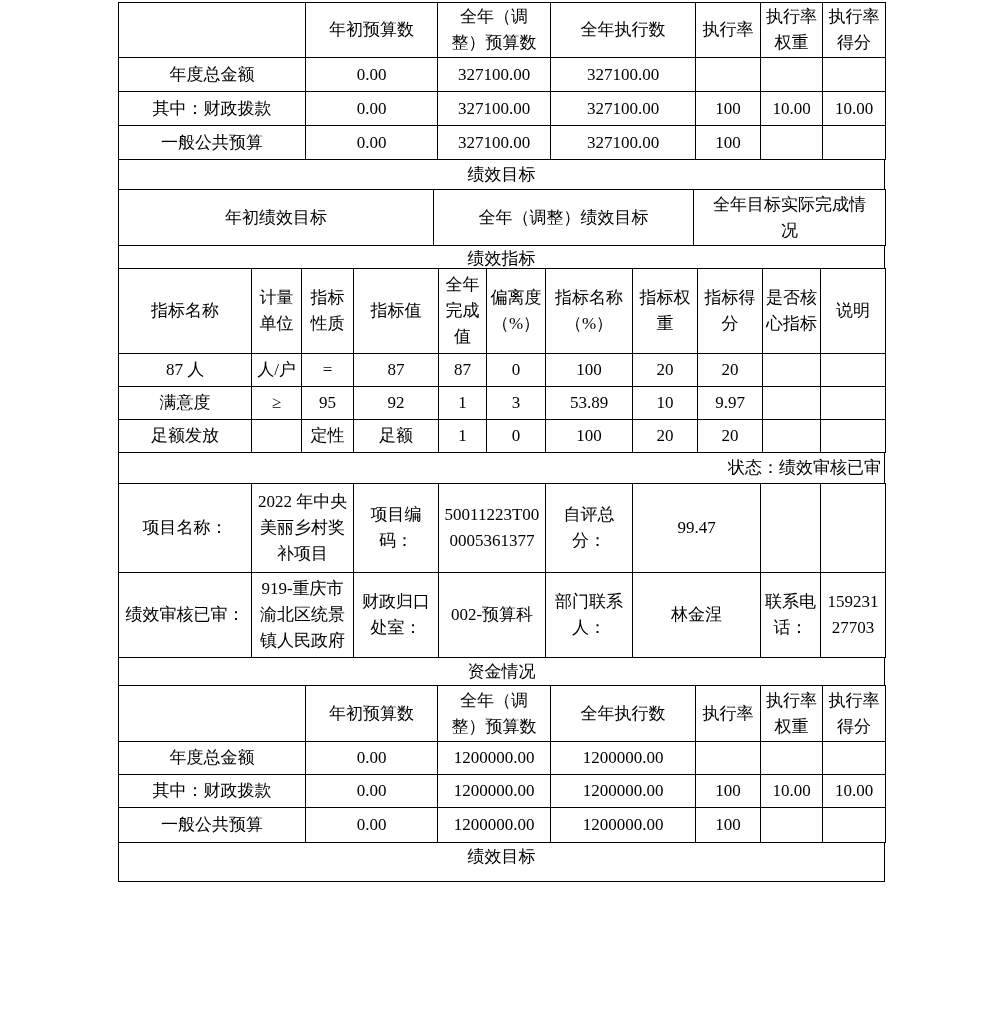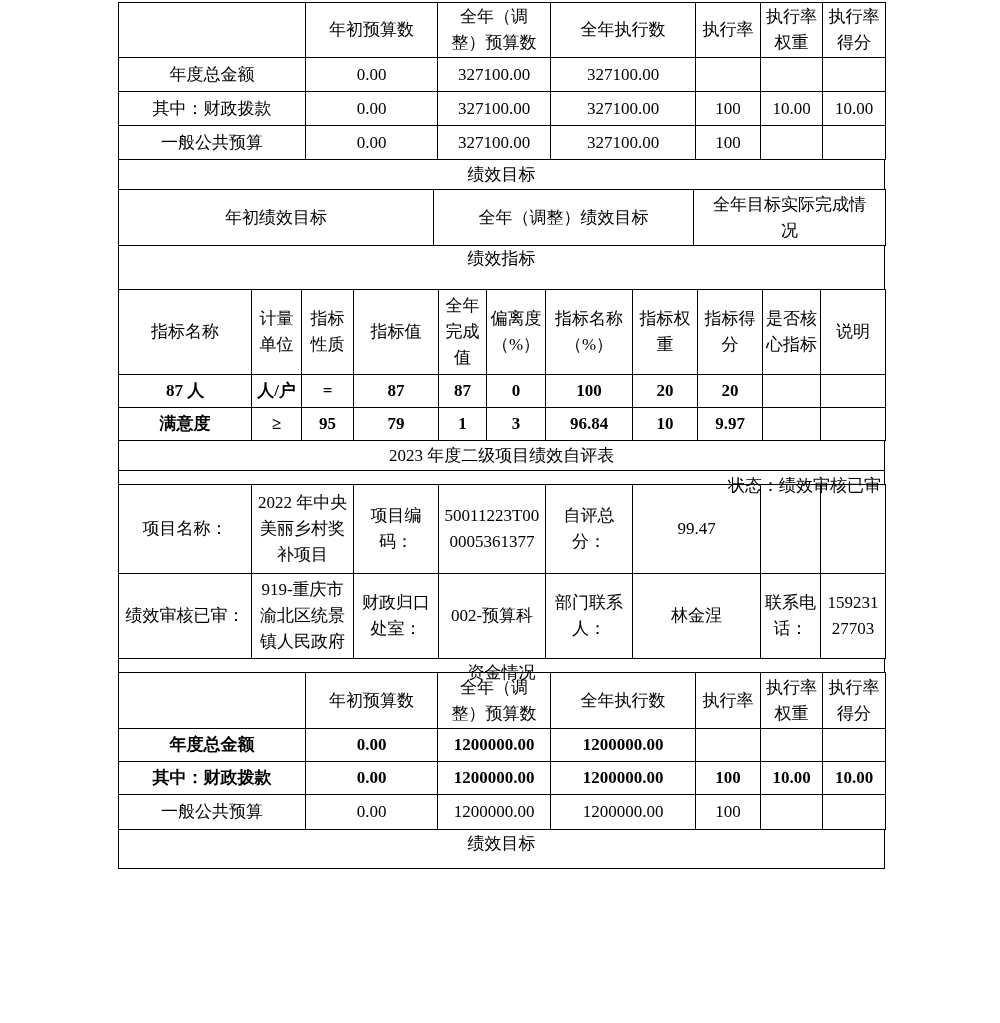--- a/index.html
+++ b/index.html
@@ -14,31 +14,31 @@
 
   table { border-collapse:collapse; table-layout:fixed; width:767px; }
   td {
     border:1px solid #000; text-align:center; vertical-align:middle;
     white-space:pre-line; word-break:break-all;
     line-height:26px; padding:0 2px; overflow:hidden;
   }
   td.left { text-align:left; }
 
   tr.h55 { height:55px; } tr.h56 { height:56px; } tr.h34 { height:34px; }
-  tr.h33 { height:33px;font-weight:bold; } tr.h35 { height:35px; } tr.h48 { height:48px; }
+  tr.h33 { height:33px; } tr.h35 { height:35px; } tr.h48 { height:48px; }
   tr.h85 { height:85px; } tr.h89 { height:89px; }
 
   .bar {
     border:1px solid #000; text-align:center; background:#fff;
   }
   .bar-goals1 { height:31px; line-height:29px; }
-  .bar-ind    { height:45px; line-height:26px; }
+  .bar-ind    { height:24px; line-height:26px; }
   .bar-title  { height:31px; line-height:29px; }
-  .bar-status { height:15px; line-height:30px; text-align:right; padding-right:3px; }
-  .bar-funds  { height:15px; line-height:27px; }
+  .bar-status { height:32px; line-height:30px; text-align:right; padding-right:3px; }
+  .bar-funds  { height:29px; line-height:27px; }
   .bar-goals2 { height:40px; line-height:27px; }
 </style>
 </head>
 <body>
 
 <div class="doc">
 
   <table>
     <colgroup>
       <col style="width:187px">
@@ -159,33 +159,45 @@
       <td>100</td>
       <td>20</td>
       <td>20</td>
       <td></td>
       <td></td>
     </tr>
     <tr class="h33">
       <td>满意度</td>
       <td>≥</td>
       <td>95</td>
-      <td>79</td>
+      <td>92</td>
       <td>1</td>
       <td>3</td>
-      <td>96.84</td>
+      <td>53.89</td>
       <td>10</td>
       <td>9.97</td>
       <td></td>
       <td></td>
     </tr>
-  </tbody>
-    </table>
-
-  <div class="bar bar-title">2023 年度二级项目绩效自评表</div>
+    <tr class="h33">
+      <td>足额发放</td>
+      <td></td>
+      <td>定性</td>
+      <td>足额</td>
+      <td>1</td>
+      <td>0</td>
+      <td>100</td>
+      <td>20</td>
+      <td>20</td>
+      <td></td>
+      <td></td>
+    </tr>
+  </tbody>
+    </table>
+
 
   <div class="bar bar-status">状态：绩效审核已审</div>
 
   <table>
     <colgroup>
       <col style="width:133px">
         <col style="width:102px">
         <col style="width:85px">
         <col style="width:107px">
       <col style="width:87px">

